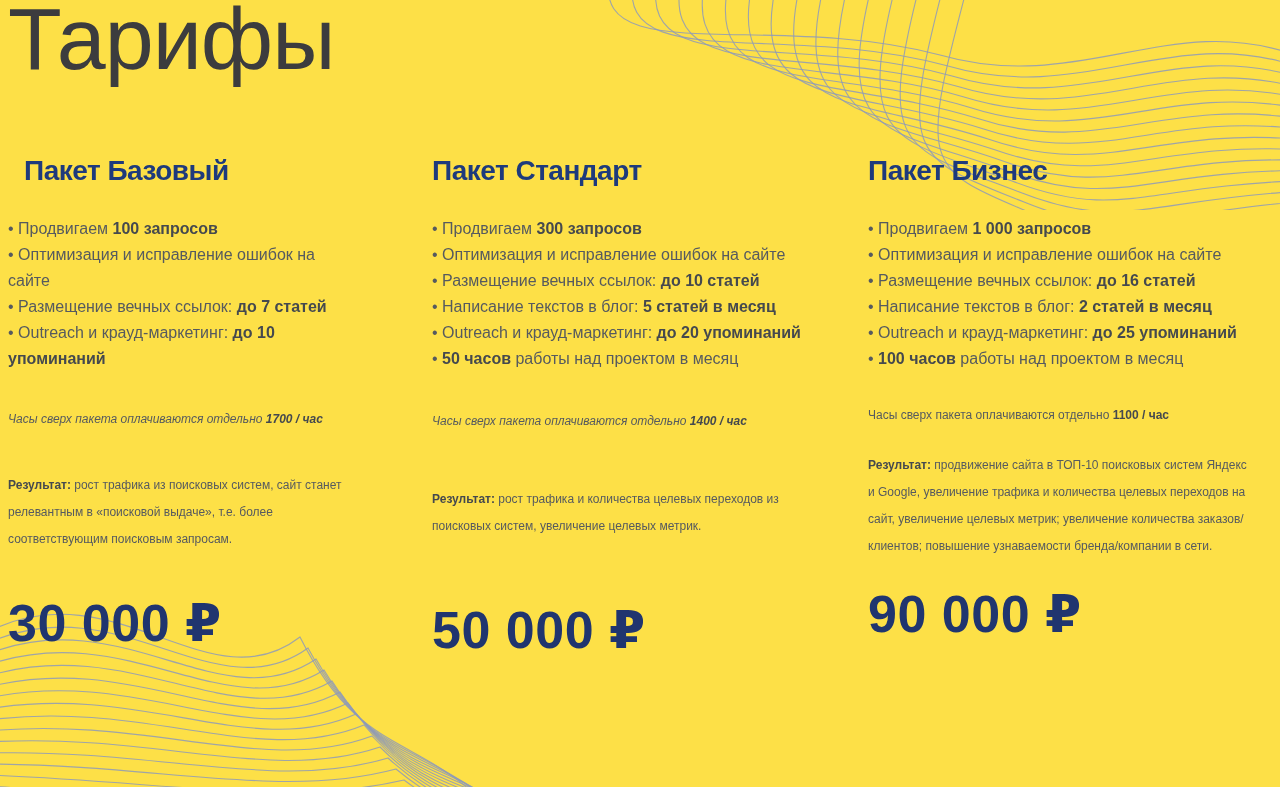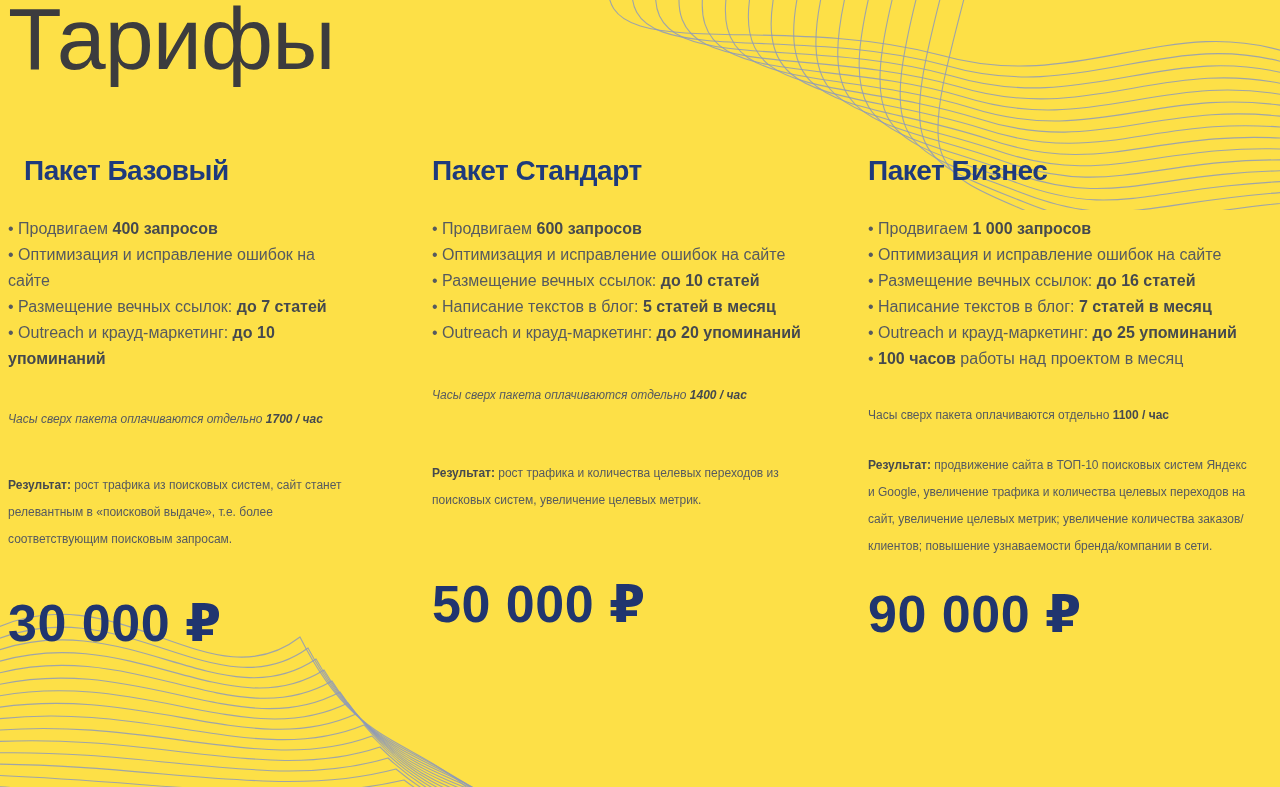--- a/index.html
+++ b/index.html
@@ -82,51 +82,52 @@
       <path d="M -12,163 C 167,169.5 288,195.10000000000002 404,168 C 482,226.5 555,229.4 661,257.9"></path>
       <path d="M -12,174 C 171,186 294,202.8 412,179 C 491,232 565,238.20000000000002 673,261.2"></path>
     </svg>
 
   <h1 class="title">Тарифы</h1>
 
   <div id="packages">
   <section class="pkg pkg-0">
     <h2 class="pkg-name">Пакет Базовый</h2>
     <ul class="features">
-          <li><span>Продвигаем </span><span class="b">400 запросов</span></li>
+          <li><span>Продвигаем </span><span class="b">100 запросов</span></li>
           <li><span>Оптимизация и исправление ошибок на сайте</span></li>
           <li><span>Размещение вечных ссылок: </span><span class="b">до 7 статей</span></li>
           <li><span>Outreach и крауд-маркетинг: </span><span class="b">до 10 упоминаний</span></li>
         </ul>
     <p class="hours"><span class="i">Часы сверх пакета оплачиваются отдельно </span><span class="b i">1700 / час</span></p>
     <p class="result"><span class="b">Результат:</span><span> рост трафика из поисковых систем, сайт станет релевантным в «поисковой выдаче», т.е. более соответствующим поисковым запросам.</span></p>
     <div class="price">30 000 ₽</div>
   </section>
 
   <section class="pkg pkg-1">
     <h2 class="pkg-name">Пакет Стандарт</h2>
     <ul class="features">
-          <li><span>Продвигаем </span><span class="b">600 запросов</span></li>
+          <li><span>Продвигаем </span><span class="b">300 запросов</span></li>
           <li><span>Оптимизация и исправление ошибок на сайте</span></li>
           <li><span>Размещение вечных ссылок: </span><span class="b">до 10 статей</span></li>
           <li><span>Написание текстов в блог: </span><span class="b">5 статей в месяц</span></li>
           <li><span>Outreach и крауд-маркетинг: </span><span class="b">до 20 упоминаний</span></li>
+          <li><span class="b">50 часов</span><span> работы над проектом в месяц</span></li>
         </ul>
     <p class="hours"><span class="i">Часы сверх пакета оплачиваются отдельно </span><span class="b i">1400 / час</span></p>
     <p class="result"><span class="b">Результат:</span><span> рост трафика и количества целевых переходов из поисковых систем, увеличение целевых метрик.</span></p>
     <div class="price">50 000 ₽</div>
   </section>
 
   <section class="pkg pkg-2">
     <h2 class="pkg-name">Пакет Бизнес</h2>
     <ul class="features">
           <li><span>Продвигаем </span><span class="b">1 000 запросов</span></li>
           <li><span>Оптимизация и исправление ошибок на сайте</span></li>
           <li><span>Размещение вечных ссылок: </span><span class="b">до 16 статей</span></li>
-          <li><span>Написание текстов в блог: </span><span class="b">7 статей в месяц</span></li>
+          <li><span>Написание текстов в блог: </span><span class="b">2 статей в месяц</span></li>
           <li><span>Outreach и крауд-маркетинг: </span><span class="b">до 25 упоминаний</span></li>
           <li><span class="b">100 часов</span><span> работы над проектом в месяц</span></li>
         </ul>
     <p class="hours"><span>Часы сверх пакета оплачиваются отдельно </span><span class="b">1100 / час</span></p>
     <p class="result"><span class="b">Результат:</span><span> продвижение сайта в ТОП-10 поисковых систем Яндекс и Google, увеличение трафика и количества целевых переходов на сайт, увеличение целевых метрик; увеличение количества заказов/клиентов; повышение узнаваемости бренда/компании в сети.</span></p>
     <div class="price">90 000 ₽</div>
   </section>
 </div>
 </div>
 

